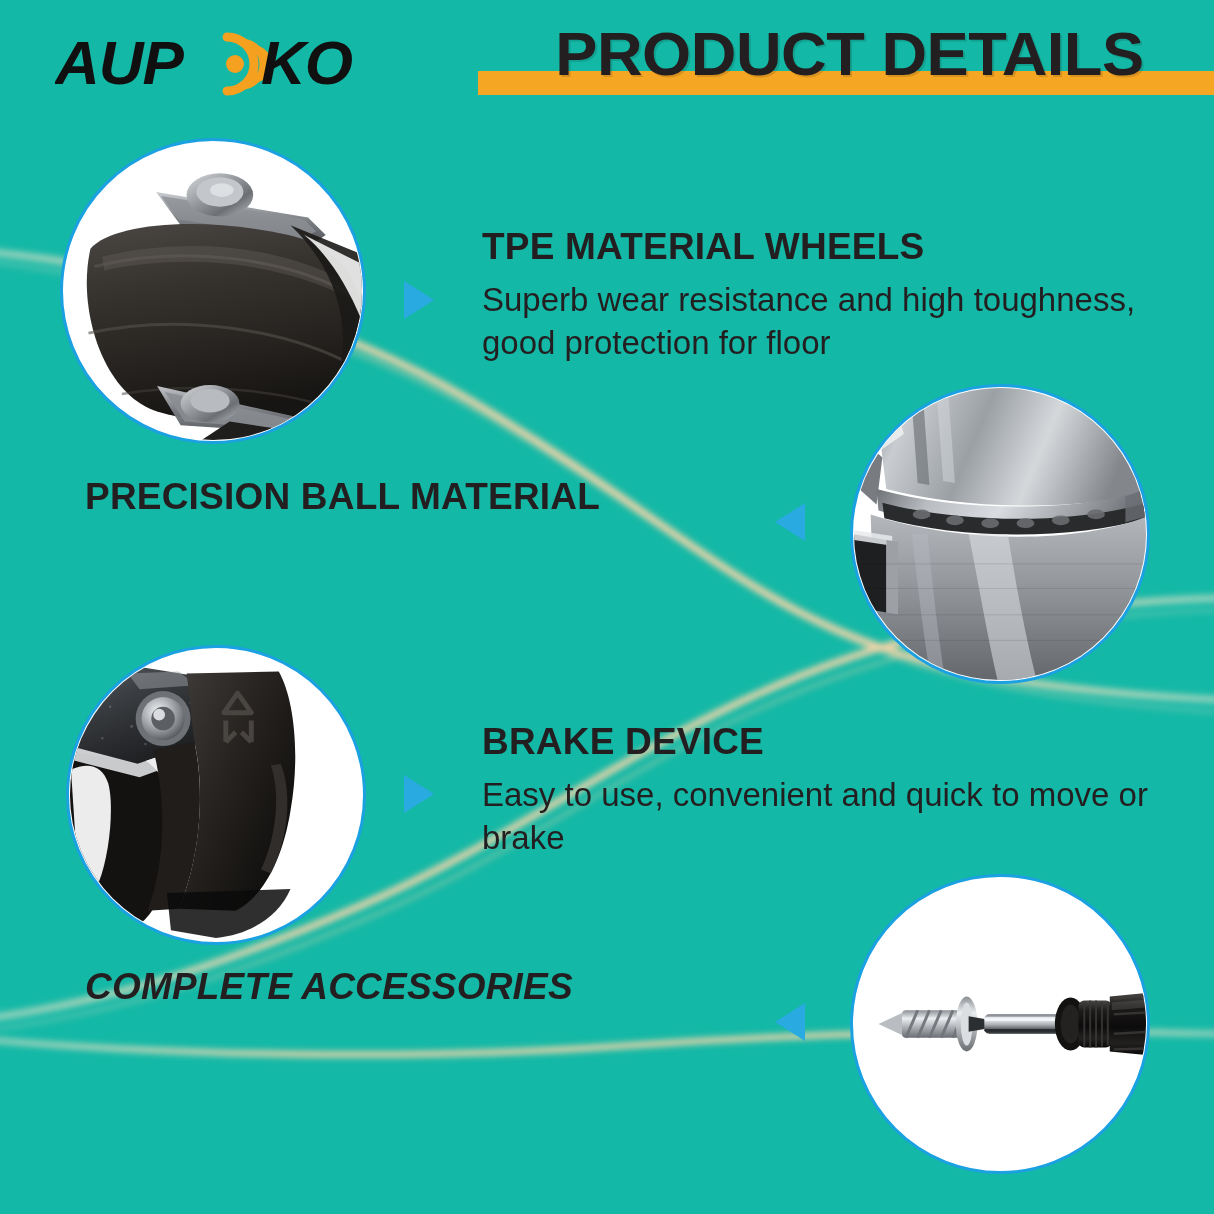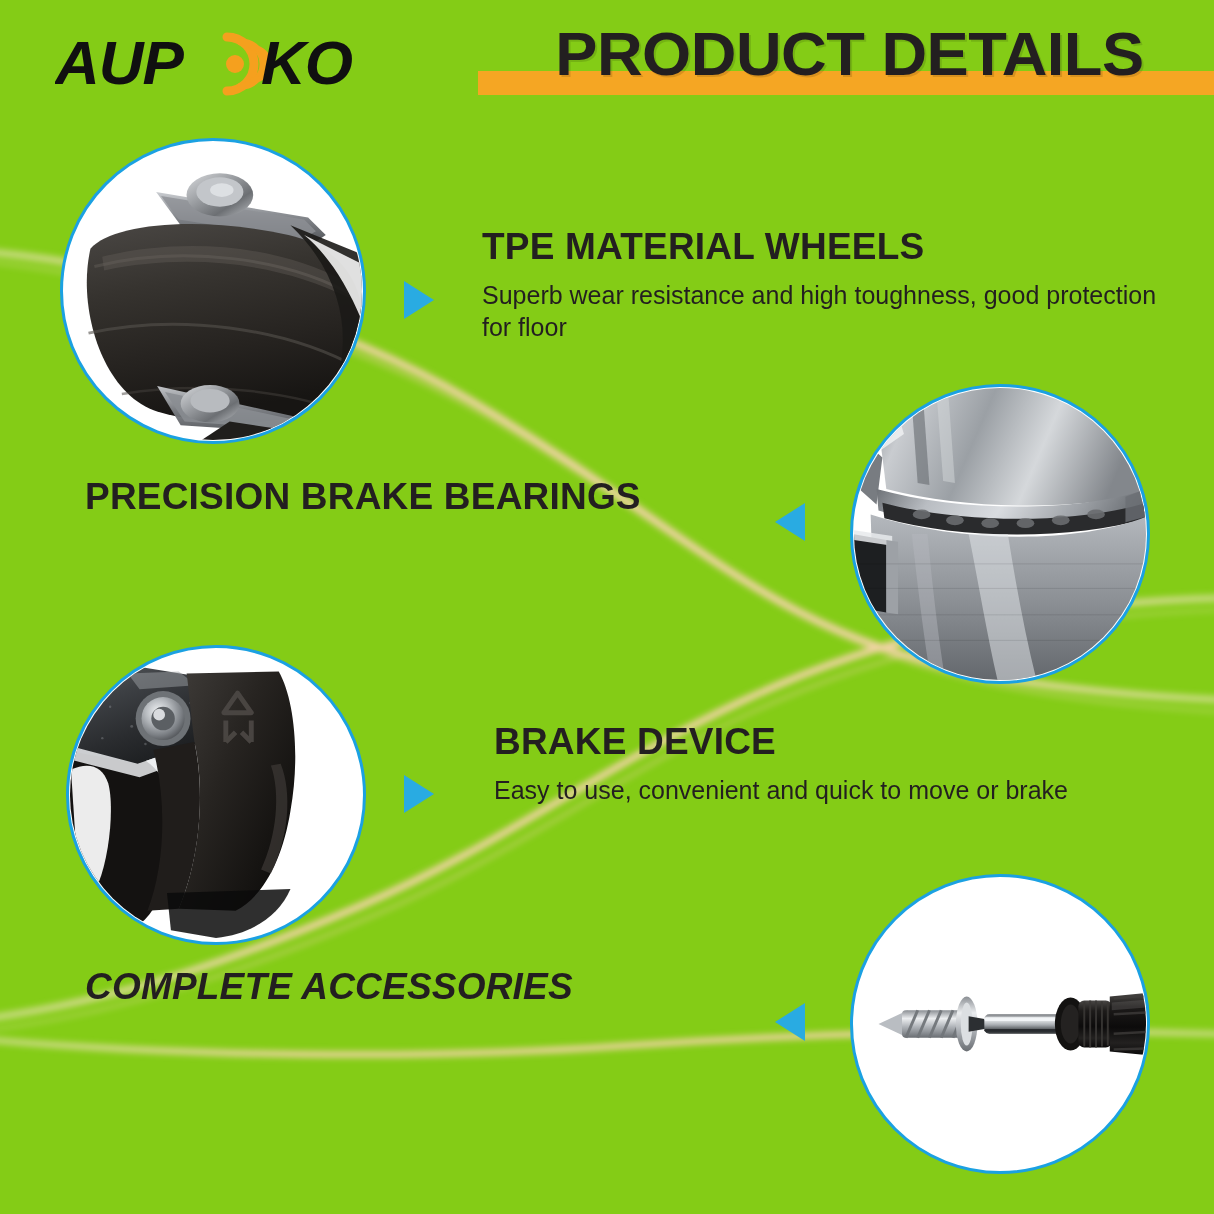--- a/index.html
+++ b/index.html
@@ -3,21 +3,21 @@
 <meta charset="utf-8">
 <style>
   html,body{margin:0;padding:0;}
   body{
     width:1214px;height:1214px;
     background:#ffffff;
     font-family:"Liberation Sans", sans-serif;
     overflow:hidden;
     position:relative;
   }
-  #stage{position:relative;width:1214px;height:1214px;overflow:hidden;background:#84cc16;}
+  #stage{position:relative;width:1214px;height:1214px;overflow:hidden;background:#14b8a6;}
 
   
   #swoosh{position:absolute;left:0;top:0;width:1214px;height:1214px;z-index:1;pointer-events:none;}
 
   
   .header{position:absolute;left:0;top:0;width:1214px;height:120px;z-index:5;}
 
   .logo{position:absolute;left:55px;top:24px;width:330px;height:80px;}
   .logo svg{display:block;}
 
@@ -69,21 +69,21 @@
   .ftitle{
     font-size:37px;
     font-weight:bold;
     color:#231F20;
     letter-spacing:0.2px;
     white-space:nowrap;
     margin:0 0 12px 0;
     line-height:1.05;
   }
   .fbody{
-    font-size:25px;
+    font-size:33px;
     color:#231F20;
     line-height:1.30;
     margin:0;
     font-weight:normal;
   }
 </style>
 </head>
 <body>
 
 <div id="stage">
@@ -264,21 +264,21 @@
           <rect x="0" y="232" width="300" height="1"></rect>
           <rect x="0" y="258" width="300" height="1"></rect>
         </g>
       </g>
     </svg>
   </div>
 
   <div class="arrow left" style="left:775px;top:503px;"></div>
 
   <div class="ftext" style="left:85px;top:478px;width:700px;">
-    <p class="ftitle">PRECISION BRAKE BEARINGS</p>
+    <p class="ftitle">PRECISION BALL MATERIAL</p>
   </div>
 
   <div class="photo" style="left:66px;top:645px;width:300px;height:300px;">
     <svg viewBox="0 0 300 300" xmlns="http://www.w3.org/2000/svg">
       <defs>
         <linearGradient id="brkG" x1="0.1" y1="0" x2="1" y2="0.8">
           <stop offset="0" stop-color="#3b3835"></stop>
           <stop offset="0.4" stop-color="#272421"></stop>
           <stop offset="0.8" stop-color="#161412"></stop>
           <stop offset="1" stop-color="#0d0c0b"></stop>
@@ -344,21 +344,21 @@
           <path d="M160 96 L170 86 M186 96 L176 86"></path>
         </g>
 
         <path d="M100 250 L226 246 C 214 274, 186 292, 150 296 L104 288 Z" fill="#0b0a0a" opacity="0.85"></path>
       </g>
     </svg>
   </div>
 
   <div class="arrow right" style="left:404px;top:775px;"></div>
 
-  <div class="ftext" style="left:482px;top:723px;width:690px;margin-left:12px;">
+  <div class="ftext" style="left:482px;top:723px;width:690px;">
     <p class="ftitle">BRAKE DEVICE</p>
     <p class="fbody">Easy to use, convenient and quick to move or brake</p>
   </div>
 
   <div class="photo" style="left:850px;top:874px;width:300px;height:300px;">
     <svg viewBox="0 0 300 300" xmlns="http://www.w3.org/2000/svg">
       <defs>
         <linearGradient id="shaftG" x1="0" y1="0" x2="0" y2="1">
           <stop offset="0" stop-color="#6d7176"></stop>
           <stop offset="0.25" stop-color="#f0f2f4"></stop>

